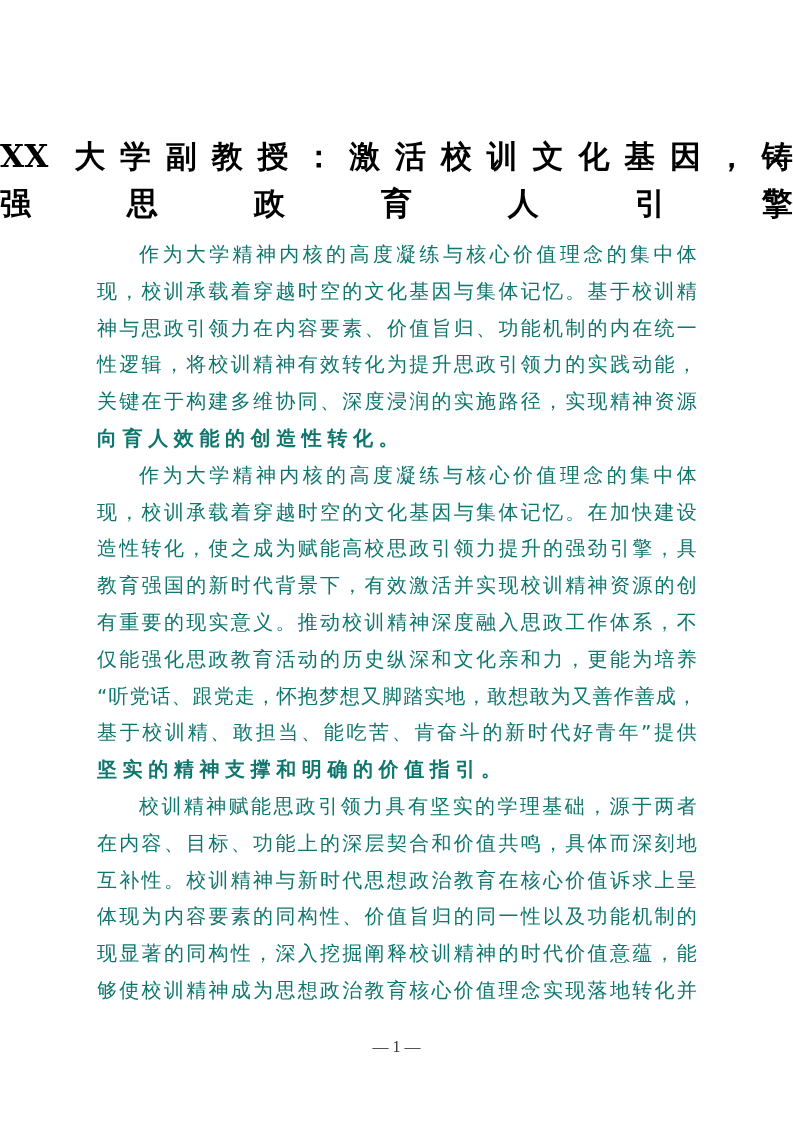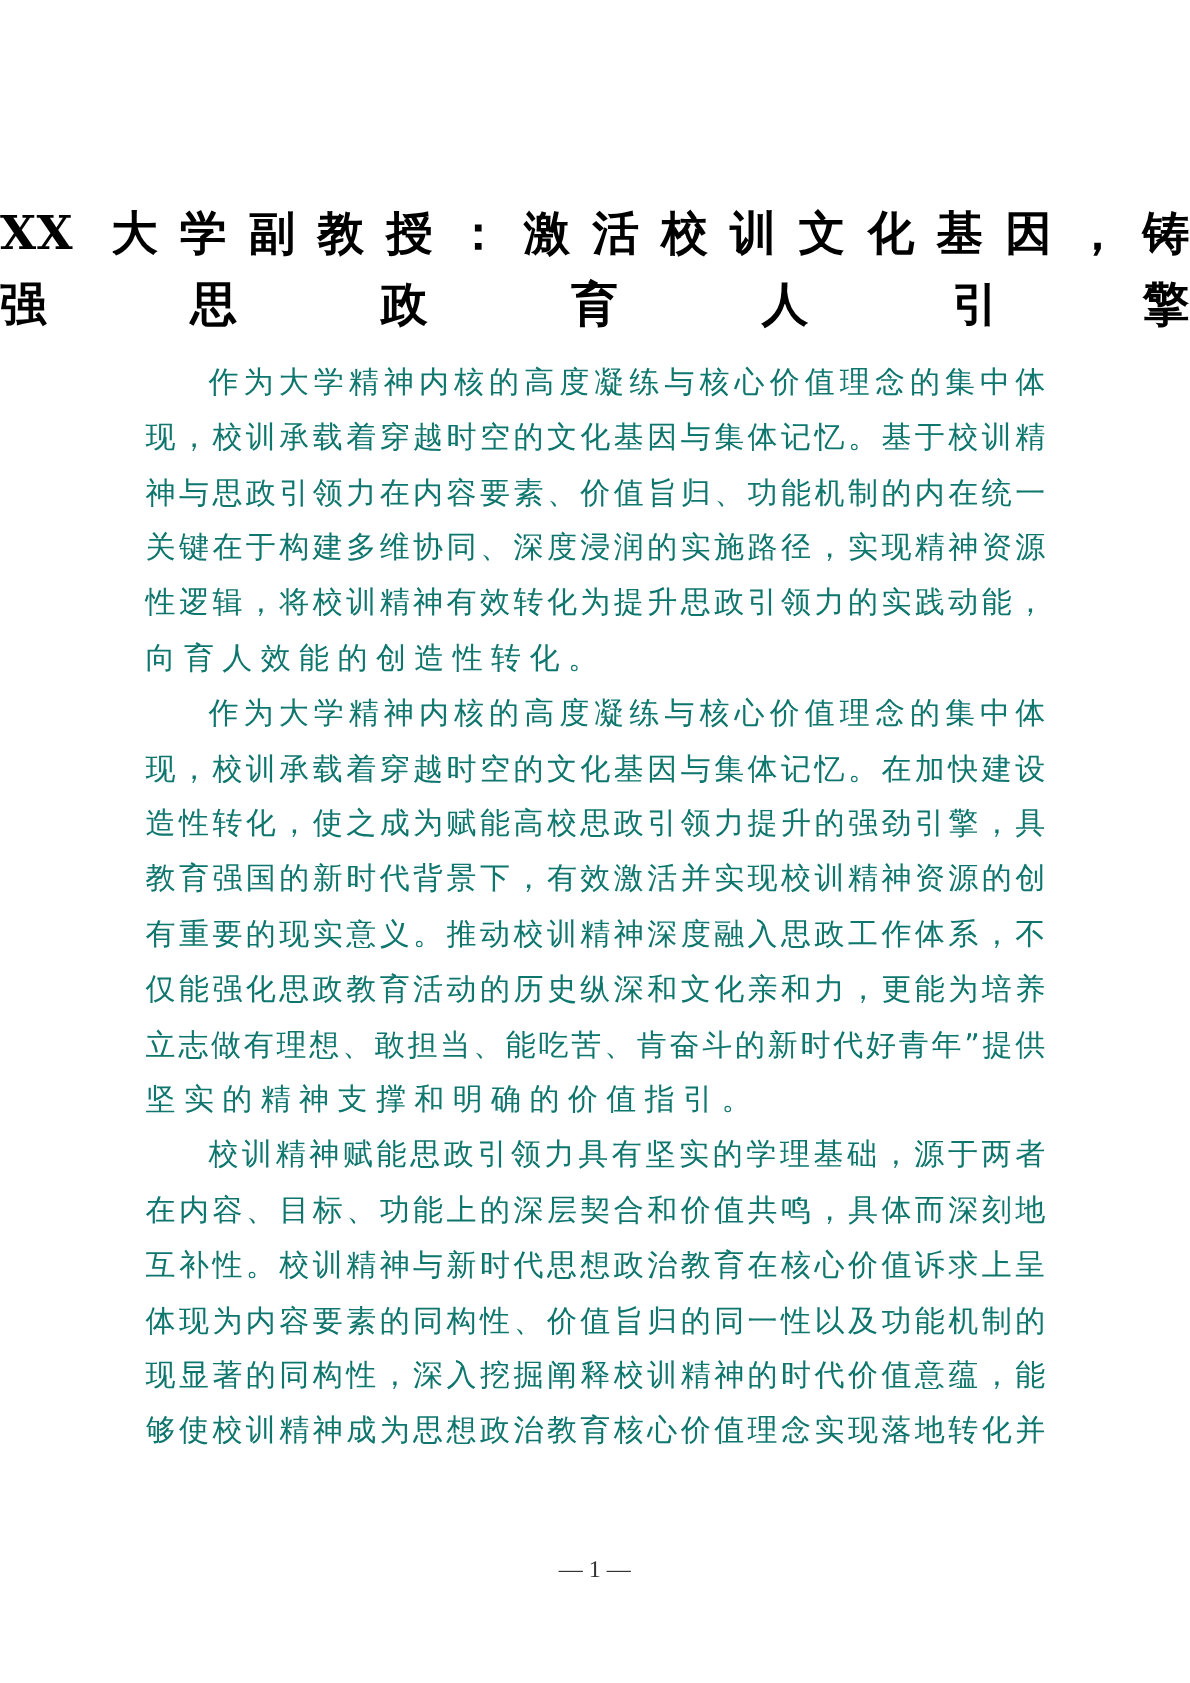--- a/index.html
+++ b/index.html
@@ -57,20 +57,21 @@
       text-align: justify;
       text-align-last: justify;
       letter-spacing: 0.2px;
     }
     .line.first {
       padding-left: 42px;
     }
     .line.last {
       text-align-last: left;
       letter-spacing: 5.6px;
+      font-weight: bold;
     }
     .page-number {
       position: absolute;
       left: 0;
       top: 1038px;
       width: 793px;
       text-align: center;
       font-family: "Liberation Serif", "DejaVu Serif", serif;
       font-size: 16px;
       color: #333333;
@@ -85,33 +86,34 @@
     <span class="line">XX 大学副教授：激活校训文化基因，铸</span>
     <span class="line">强思政育人引擎</span>
   </h1>
 
   <div class="body-text">
 
     <div class="paragraph">
       <span class="line first">作为大学精神内核的高度凝练与核心价值理念的集中体</span>
       <span class="line">现，校训承载着穿越时空的文化基因与集体记忆。基于校训精</span>
       <span class="line">神与思政引领力在内容要素、价值旨归、功能机制的内在统一</span>
+      <span class="line">性逻辑，将校训精神有效转化为提升思政引领力的实践动能，</span>
       <span class="line">关键在于构建多维协同、深度浸润的实施路径，实现精神资源</span>
-      <span class="line">性逻辑，将校训精神有效转化为提升思政引领力的实践动能，</span>
       <span class="line last">向育人效能的创造性转化。</span>
     </div>
 
     <div class="paragraph">
       <span class="line first">作为大学精神内核的高度凝练与核心价值理念的集中体</span>
       <span class="line">现，校训承载着穿越时空的文化基因与集体记忆。在加快建设</span>
       <span class="line">造性转化，使之成为赋能高校思政引领力提升的强劲引擎，具</span>
       <span class="line">教育强国的新时代背景下，有效激活并实现校训精神资源的创</span>
       <span class="line">有重要的现实意义。推动校训精神深度融入思政工作体系，不</span>
       <span class="line">仅能强化思政教育活动的历史纵深和文化亲和力，更能为培养</span>
-      <span class="line">立志做有理想、敢担当、能吃苦、肯奋斗的新时代好青年”提供</span>
+      <span class="line">“听党话、跟党走，怀抱梦想又脚踏实地，敢想敢为又善作善成，</span>
+      <span class="line">基于校训精、敢担当、能吃苦、肯奋斗的新时代好青年”提供</span>
       <span class="line last">坚实的精神支撑和明确的价值指引。</span>
     </div>
 
     <div class="paragraph">
       <span class="line first">校训精神赋能思政引领力具有坚实的学理基础，源于两者</span>
       <span class="line">在内容、目标、功能上的深层契合和价值共鸣，具体而深刻地</span>
       <span class="line">互补性。校训精神与新时代思想政治教育在核心价值诉求上呈</span>
       <span class="line">体现为内容要素的同构性、价值旨归的同一性以及功能机制的</span>
       <span class="line">现显著的同构性，深入挖掘阐释校训精神的时代价值意蕴，能</span>
       <span class="line">够使校训精神成为思想政治教育核心价值理念实现落地转化并</span>

